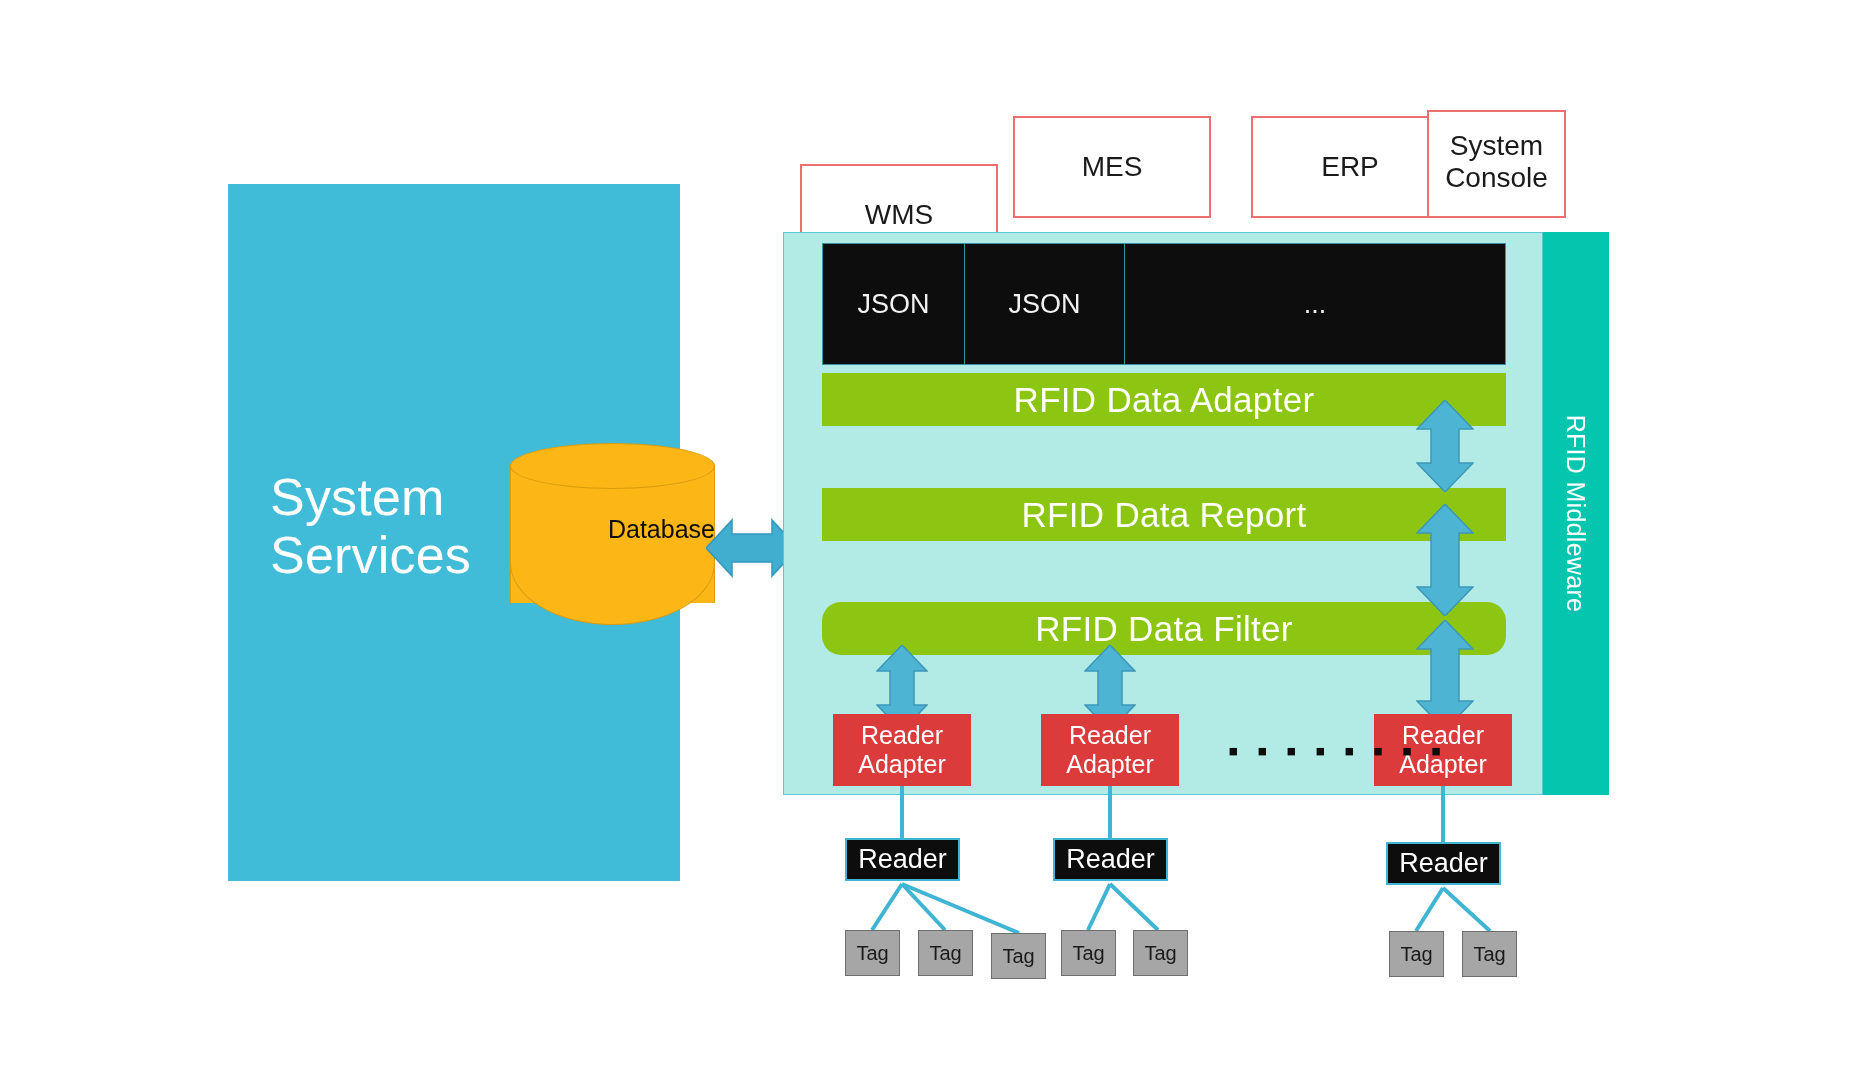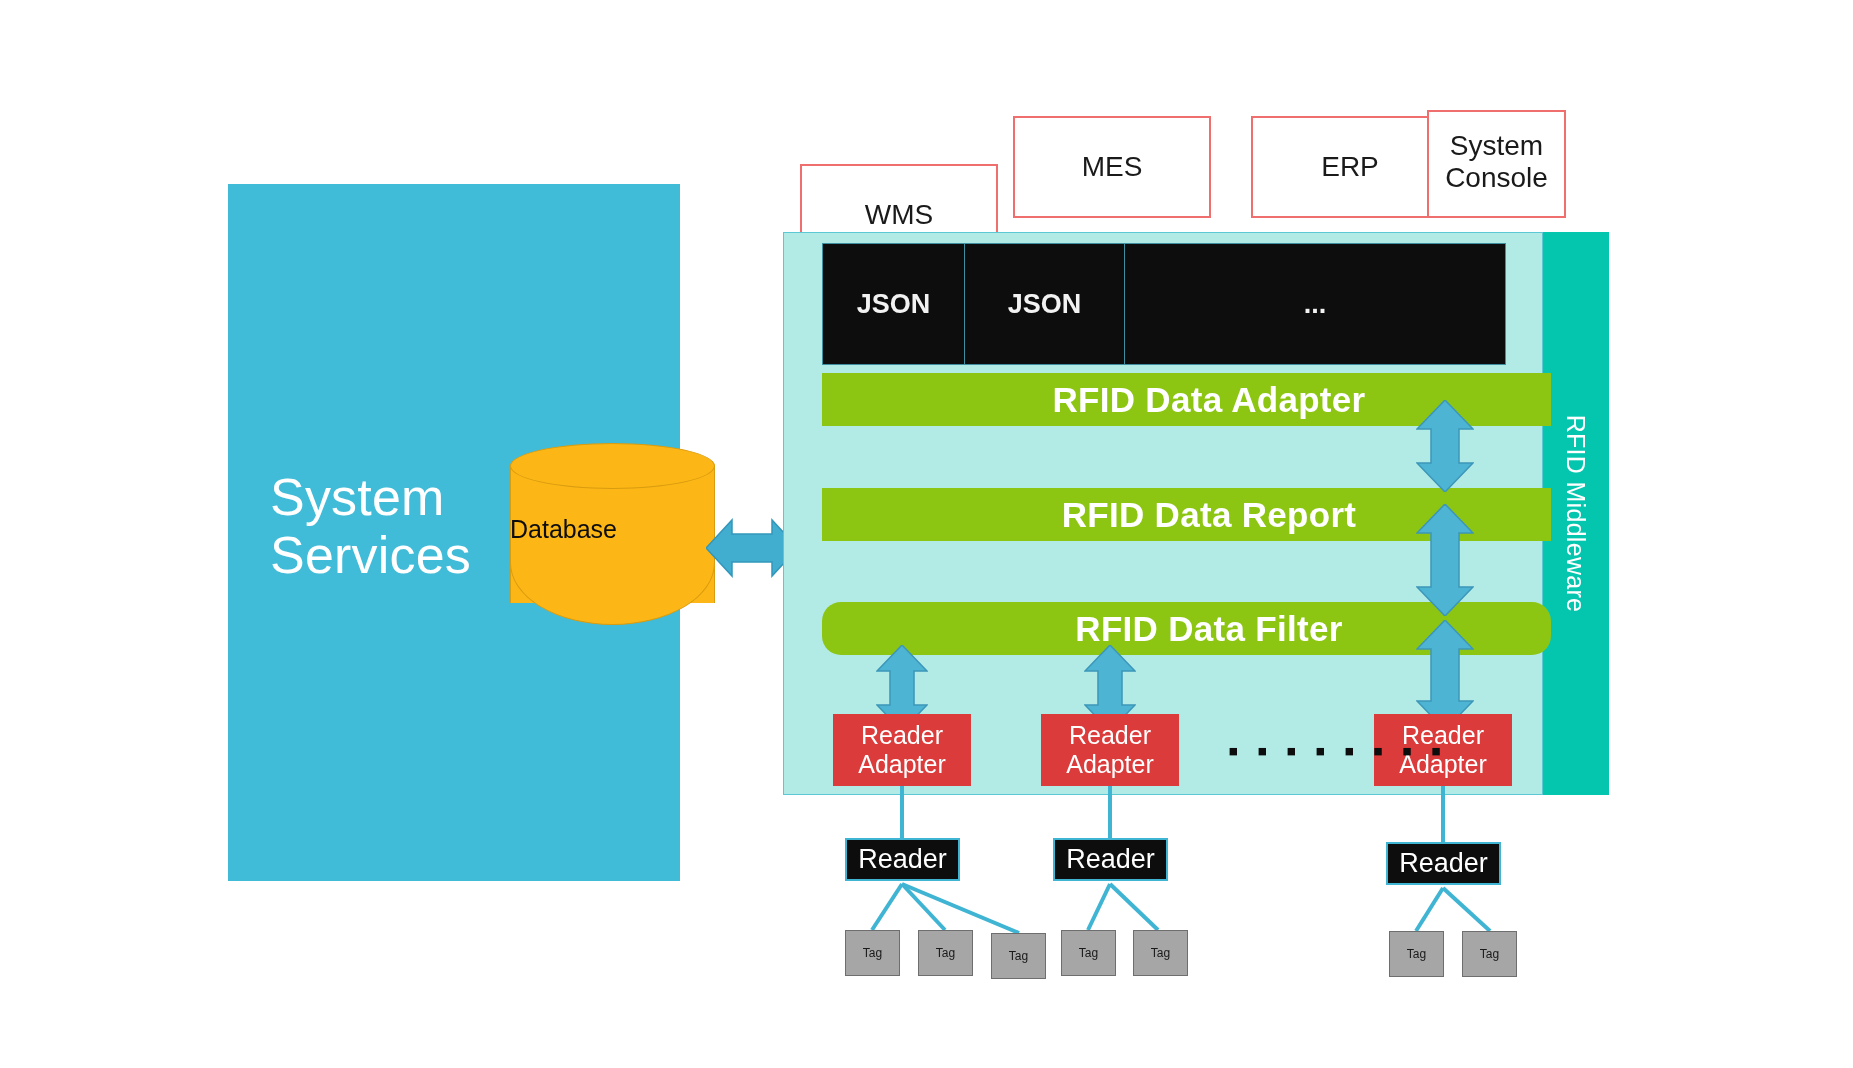--- a/index.html
+++ b/index.html
@@ -76,21 +76,21 @@
     height: 46px;
     background: #fcb716;
     border: 1.5px solid #d99b0f;
     border-radius: 50%;
     box-sizing: border-box;
   }
   .db-label {
     position: absolute;
     left: 0; top: 72px;
     width: 205px;
-    text-align: left;
+    text-align: right;
     color: #0d0d0d;
     font-size: 25px;
     font-weight: 400;
     z-index: 4;
   }
 
   
   .arrow-h {
     position: absolute;
   }
@@ -162,41 +162,40 @@
     box-sizing: border-box;
     display: flex;
   }
   .proto-cell {
     height: 100%;
     display: flex;
     align-items: center;
     justify-content: center;
     color: #f2f2f2;
     font-size: 27px;
-    font-weight: 700;
+    font-weight: 400;
     border-right: 1.5px solid #3e8fa0;
     box-sizing: border-box;
   }
   .proto-cell:last-child { border-right: none; }
 
   
   .green-bar {
     position: absolute;
     left: 822px;
     width: 684px;
     height: 53px;
     background: #8cc613;
     display: flex;
     align-items: center;
     justify-content: center;
     color: #ffffff;
     font-size: 35px;
-    font-weight: 700;
+    font-weight: 400;
     letter-spacing: 0.3px;
-    padding-left: 45px;
   }
 
   
   .reader-adapter {
     position: absolute;
     width: 138px;
     height: 72px;
     background: #dc3b3b;
     display: flex;
     flex-direction: column;
@@ -237,21 +236,21 @@
     position: absolute;
     width: 55px;
     height: 46px;
     background: #a6a6a6;
     border: 1.5px solid #6e6e6e;
     box-sizing: border-box;
     display: flex;
     align-items: center;
     justify-content: center;
     color: #1a1a1a;
-    font-size: 12px;
+    font-size: 20px;
     font-weight: 400;
   }
 
   svg.conn { position: absolute; left: 0; top: 0; width: 1853px; height: 1068px; pointer-events: none; }
 </style>
 </head>
 <body>
 
 <div id="canvas">
 

